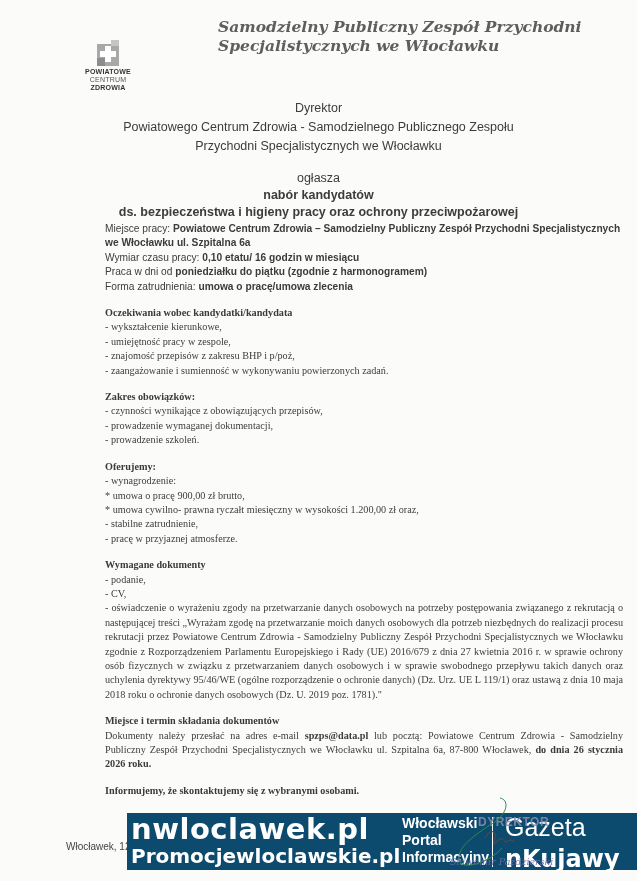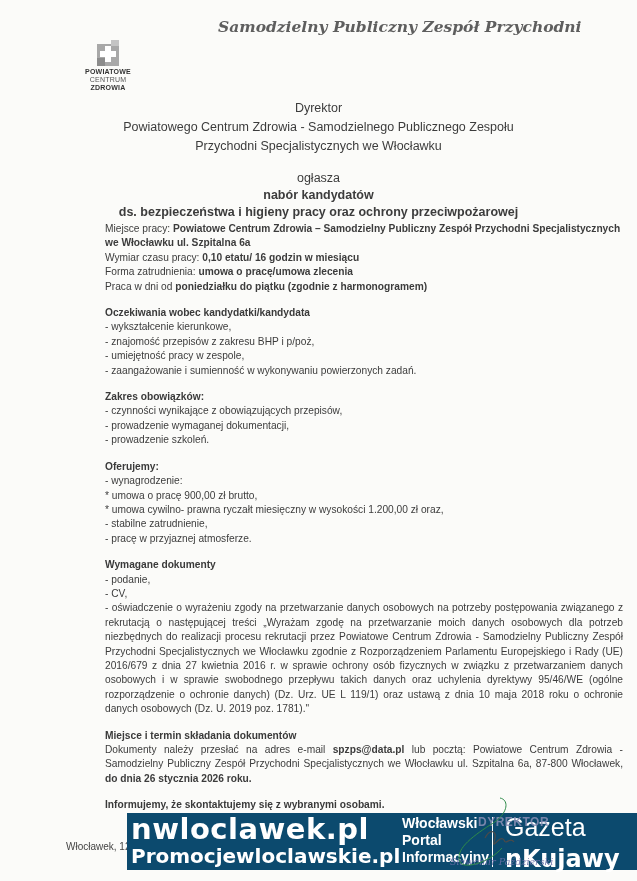--- a/index.html
+++ b/index.html
@@ -22,21 +22,21 @@
   .logo-text .l3 { font-weight: bold; }
   .header-title {
     position: absolute; left: 218px; top: 17px;
     font-family: "DejaVu Serif", serif; font-style: italic; font-weight: bold;
     color: #5e5e5e; font-size: 15.5px; line-height: 19px;
   }
   .center { position: absolute; left: 0; width: 637px; text-align: center; font-size: 12.5px; color: #3c3c3c; }
   .bold { font-weight: bold; }
   .body-text { position: absolute; left: 66px; width: 518px; font-size: 10.2px; line-height: 14.4px; color: #3c3c3c; margin-left: 39px; }
   .body-text p { margin: 0; }
-  .section { margin-top: 12px; }
+  .section { margin-top: 12px; font-family: Liberation Serif, serif; }
   .section-title { font-weight: bold; color: #3a3a3a; }
   .justify { text-align: justify; text-align-last: left; }
   .b { font-weight: bold; }
   
   .date { position: absolute; left: 66px; top: 841px; font-size: 10px; color: #444; }
   .banner { position: absolute; left: 127px; top: 813px; width: 580px; height: 57px; background: #0c4a6e; }
   .b-nwl { position: absolute; left: 4px; top: 1px; font-family: "DejaVu Sans", sans-serif; font-weight: bold; font-size: 29px; line-height: 31px; color: #fff; letter-spacing: 0.5px; }
   .b-promo { position: absolute; left: 4px; top: 33px; font-family: "DejaVu Sans", sans-serif; font-weight: bold; font-size: 20px; line-height: 20px; color: #fff; }
   .b-portal { position: absolute; left: 275px; top: 2px; font-family: "Liberation Sans", sans-serif; font-weight: bold; font-size: 14px; line-height: 17px; color: #fff; }
   .b-divider { position: absolute; left: 365px; top: 4px; width: 1px; height: 50px; background: #fff; }
@@ -62,48 +62,49 @@
     </div>
     <div class="logo-text">
       <div class="l1">POWIATOWE</div>
       <div class="l2">CENTRUM</div>
       <div class="l3">ZDROWIA</div>
     </div>
   </div>
 
   <div class="header-title">
     <div>Samodzielny Publiczny Zespół Przychodni</div>
+    <div>Specjalistycznych we Włocławku</div>
   </div>
 
   <div class="center" style="top:101px;">Dyrektor</div>
   <div class="center" style="top:120px;">Powiatowego Centrum Zdrowia - Samodzielnego Publicznego Zespołu</div>
   <div class="center" style="top:139px;">Przychodni Specjalistycznych we Włocławku</div>
   <div class="center" style="top:171px;">ogłasza</div>
   <div class="center bold" style="top:205px;">ds. bezpieczeństwa i higieny pracy oraz ochrony przeciwpożarowej</div>
   <div class="center bold" style="top:188px;">nabór kandydatów</div>
 
   <div class="body-text" style="top:222px;">
     <p>
       <span>Miejsce pracy: </span><span class="b">Powiatowe Centrum Zdrowia – Samodzielny Publiczny Zespół Przychodni Specjalistycznych we Włocławku ul. Szpitalna 6a</span>
     </p>
     <p>
       <span>Wymiar czasu pracy: </span><span class="b">0,10 etatu/ 16 godzin w miesiącu</span>
     </p>
     <p>
-      <span>Forma zatrudnienia: </span><span class="b">umowa o pracę/umowa zlecenia</span>
+      <span>Praca w dni od </span><span class="b">poniedziałku do piątku (zgodnie z harmonogramem)</span>
     </p>
     <p>
-      <span>Praca w dni od </span><span class="b">poniedziałku do piątku (zgodnie z harmonogramem)</span>
+      <span>Forma zatrudnienia: </span><span class="b">umowa o pracę/umowa zlecenia</span>
     </p>
 
     <div class="section">
       <p class="section-title">Oczekiwania wobec kandydatki/kandydata</p>
       <p>- wykształcenie kierunkowe,</p>
+      <p>- umiejętność pracy w zespole,</p>
       <p>- znajomość przepisów z zakresu BHP i p/poż,</p>
-      <p>- umiejętność pracy w zespole,</p>
       <p>- zaangażowanie i sumienność w wykonywaniu powierzonych zadań.</p>
     </div>
 
     <div class="section">
       <p class="section-title">Zakres obowiązków:</p>
       <p>- czynności wynikające z obowiązujących przepisów,</p>
       <p>- prowadzenie wymaganej dokumentacji,</p>
       <p>- prowadzenie szkoleń.</p>
     </div>
 

